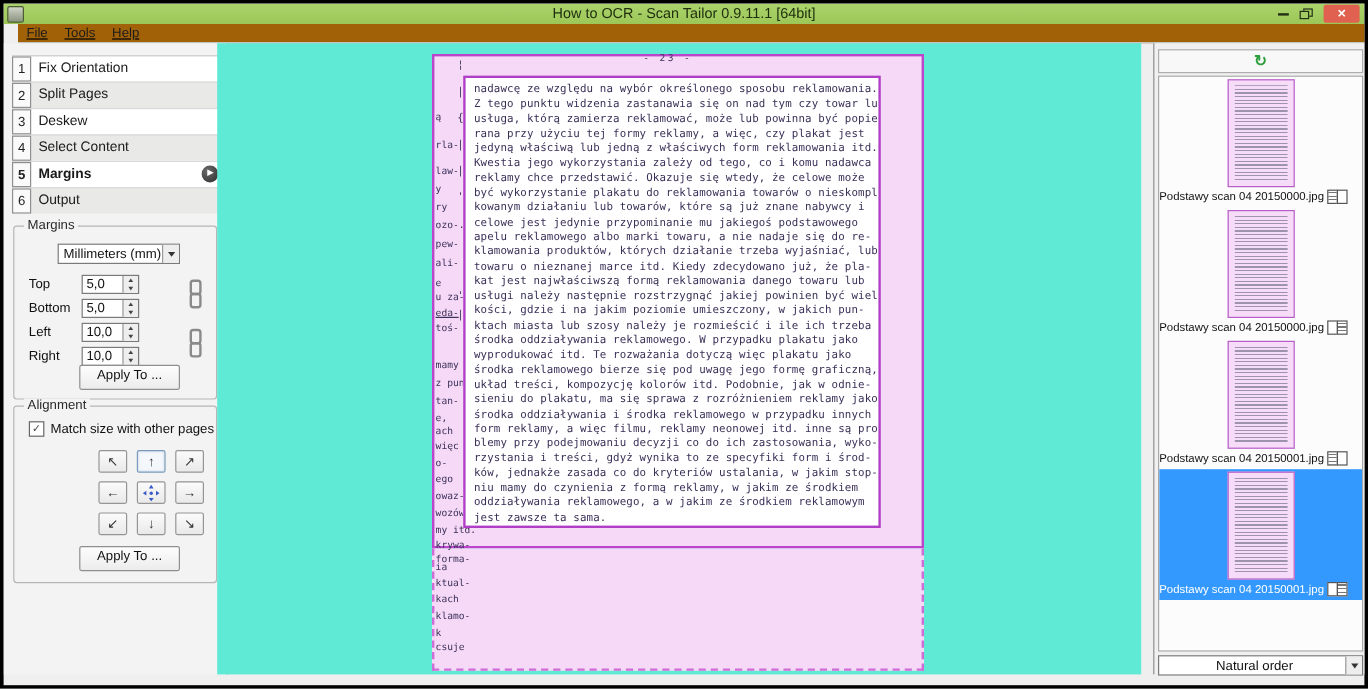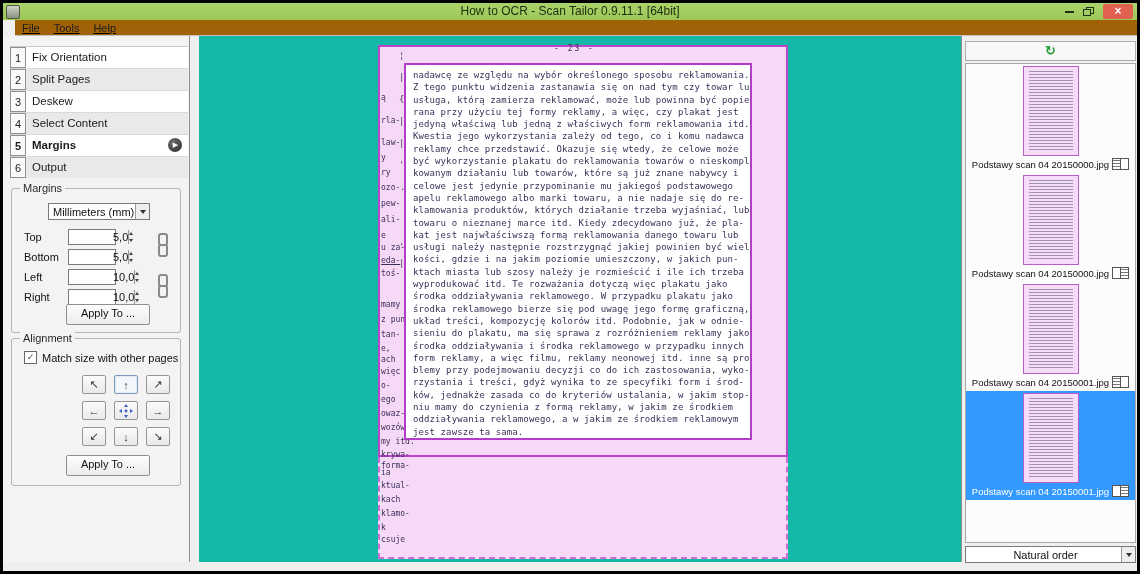--- a/index.html
+++ b/index.html
@@ -21,21 +21,21 @@
   .restore-glyph::after{content:"";position:absolute;left:0;top:2px;width:6px;height:5px;border:1px solid #243014;background:#a3cc62;}
   .win-btn.close{width:30px;height:15px;background:#e0614f;border-radius:2px;}
   .close-x{color:#fff;font-size:12px;font-weight:bold;line-height:13px;}
   
   .menubar{position:absolute;left:12px;top:17px;width:100%;height:15px;background:#a16207;
            border-bottom:1px solid #c4c4c4;display:flex;align-items:center;text-decoration:underline;}
   .menu-item{font-size:11px;color:#1c1c1c;padding:0 7px;}
   
   .left-panel{position:absolute;left:0;top:33px;width:187px;height:526px;background:#f3f3f3;
               border-right:1px solid #8f8f8f;box-sizing:border-box;}
-  .main-area{position:absolute;left:196px;top:33px;width:770px;height:526px;background:#14b8a6;overflow:hidden;}
+  .main-area{position:absolute;left:178px;top:33px;width:770px;height:526px;background:#5eead4;overflow:hidden;}
   .right-panel{position:absolute;left:958px;top:33px;width:182px;height:526px;background:#f0f0f0;
                border-left:1px solid #8f8f8f;box-sizing:border-box;}
   
   .stage-list{position:absolute;left:7px;top:10px;width:178px;}
   .stage-row{display:flex;height:21px;align-items:stretch;border-top:1px solid #d9d9d9;background:#ffffff;}
   .stage-row:first-child{border-top:1px solid #c9c9c9;}
   .stage-row.even{background:#e9e9e7;}
   .stage-num{width:16px;border:1px solid #8f8f8f;background:#fafafa;font-size:11px;color:#222;
              display:flex;align-items:center;justify-content:center;box-sizing:border-box;}
   .stage-label{flex:1;font-size:11.5px;color:#1a1a1a;line-height:21px;padding-left:6px;}
@@ -55,21 +55,21 @@
   .combo .combo-text{flex:1;padding-left:4px;white-space:nowrap;overflow:hidden;}
   .combo-arrow-box{width:13px;align-self:stretch;border-left:1px solid #9a9a9a;background:#eee;
                    display:flex;align-items:center;justify-content:center;}
   .tri-down{width:0;height:0;border-left:3px solid transparent;border-right:3px solid transparent;
             border-top:4px solid #333;}
   .units-combo{left:36px;top:14px;width:102px;}
   .margin-fields{position:absolute;left:12px;top:38px;width:130px;}
   .mfield{display:flex;align-items:center;height:20px;}
   .mfield-label{width:44px;font-size:11px;color:#111;}
   .spinbox{width:48px;height:16px;border:1px solid #7a7a7a;background:#fff;display:flex;box-sizing:border-box;}
-  .spin-val{flex:1;font-size:11px;padding-left:3px;line-height:14px;color:#111;margin-left:41px;}
+  .spin-val{flex:1;font-size:11px;padding-left:3px;line-height:14px;color:#111;}
   .spin-btns{width:12px;border-left:1px solid #9a9a9a;display:flex;flex-direction:column;background:#eee;}
   .spin-up,.spin-down{flex:1;display:flex;align-items:center;justify-content:center;}
   .tri-up-s{width:0;height:0;border-left:2.5px solid transparent;border-right:2.5px solid transparent;border-bottom:3px solid #444;}
   .tri-down-s{width:0;height:0;border-left:2.5px solid transparent;border-right:2.5px solid transparent;border-top:3px solid #444;}
   .chain{position:absolute;left:146px;width:10px;height:22px;}
   .chain i{display:block;width:6px;height:9px;border:2px solid #8a8a8a;border-radius:3px;margin:0 auto;}
   .chain i+i{margin-top:-2px;}
   .chain1{top:44px;} .chain2{top:85px;}
   .btn{position:absolute;background:linear-gradient(#fdfdfd,#ececec);border:1px solid #8f8f8f;
        border-radius:2px;font-size:11px;color:#111;text-align:center;line-height:17px;}
@@ -104,21 +104,21 @@
                     border:1px solid #adadad;box-sizing:border-box;display:flex;align-items:center;justify-content:center;}
   .recycle{color:#2e9e3e;font-size:13px;font-weight:bold;line-height:16px;}
   .thumb-list{position:absolute;left:3px;top:27px;width:171px;height:480px;background:#fcfcfc;
               border:1px solid #a8a8a8;box-sizing:border-box;overflow:hidden;}
   .thumb-item{height:109px;box-sizing:border-box;padding-top:2px;}
   .thumb-item.selected{background:#3399ff;}
   .mini-page{position:relative;width:56px;height:90px;margin:0 auto;background:#f6dcf8;
              border:1px solid #b75ec9;box-sizing:border-box;}
   .mini-lines{position:absolute;left:5px;right:5px;top:4px;bottom:4px;background:
       repeating-linear-gradient(to bottom,#9d93ad 0 1px,transparent 1px 3px);}
-  .thumb-label-row{display:flex;align-items:center;justify-content:center;gap:3px;margin-top:2px;}
+  .thumb-label-row{display:flex;align-items:center;justify-content:flex-start;gap:3px;margin-top:2px;}
   .thumb-filename{font-size:9.5px;color:#111;white-space:nowrap;}
   .thumb-item.selected .thumb-filename{color:#fff;}
   .page-pair-icon{display:flex;}
   .pp{width:9px;height:12px;border:1px solid #555;background:#fff;box-sizing:border-box;}
   .pp+.pp{margin-left:-1px;}
   .pp.lines{background:#fff repeating-linear-gradient(to bottom,#777 1px,#777 2px,transparent 2px,transparent 4px);}
   .order-combo{left:3px;top:510px;width:171px;text-align:center;}
 </style>
 </head>
 <body>
@@ -359,22 +359,22 @@
           <div class="scan-line">być wykorzystanie plakatu do reklamowania towarów o nieskompli-</div>
           <div class="scan-line">kowanym działaniu lub towarów, które są już znane nabywcy i</div>
           <div class="scan-line">celowe jest jedynie przypominanie mu jakiegoś podstawowego</div>
           <div class="scan-line">apelu reklamowego albo marki towaru, a nie nadaje się do re-</div>
           <div class="scan-line">klamowania produktów, których działanie trzeba wyjaśniać, lub</div>
           <div class="scan-line">towaru o nieznanej marce itd. Kiedy zdecydowano już, że pla-</div>
           <div class="scan-line">kat jest najwłaściwszą formą reklamowania danego towaru lub</div>
           <div class="scan-line">usługi należy następnie rozstrzygnąć jakiej powinien być wiel-</div>
           <div class="scan-line">kości, gdzie i na jakim poziomie umieszczony, w jakich pun-</div>
           <div class="scan-line">ktach miasta lub szosy należy je rozmieścić i ile ich trzeba</div>
+          <div class="scan-line">środka oddziaływania reklamowego. W przypadku plakatu jako</div>
           <div class="scan-line">wyprodukować itd. Te rozważania dotyczą więc plakatu jako</div>
-          <div class="scan-line">środka oddziaływania reklamowego. W przypadku plakatu jako</div>
           <div class="scan-line">środka reklamowego bierze się pod uwagę jego formę graficzną,</div>
           <div class="scan-line">układ treści, kompozycję kolorów itd. Podobnie, jak w odnie-</div>
           <div class="scan-line">sieniu do plakatu, ma się sprawa z rozróżnieniem reklamy jako</div>
           <div class="scan-line">środka oddziaływania i środka reklamowego w przypadku innych</div>
           <div class="scan-line">form reklamy, a więc filmu, reklamy neonowej itd. inne są pro-</div>
           <div class="scan-line">blemy przy podejmowaniu decyzji co do ich zastosowania, wyko-</div>
           <div class="scan-line">rzystania i treści, gdyż wynika to ze specyfiki form i środ-</div>
           <div class="scan-line">ków, jednakże zasada co do kryteriów ustalania, w jakim stop-</div>
           <div class="scan-line">niu mamy do czynienia z formą reklamy, w jakim ze środkiem</div>
           <div class="scan-line">oddziaływania reklamowego, a w jakim ze środkiem reklamowym</div>

